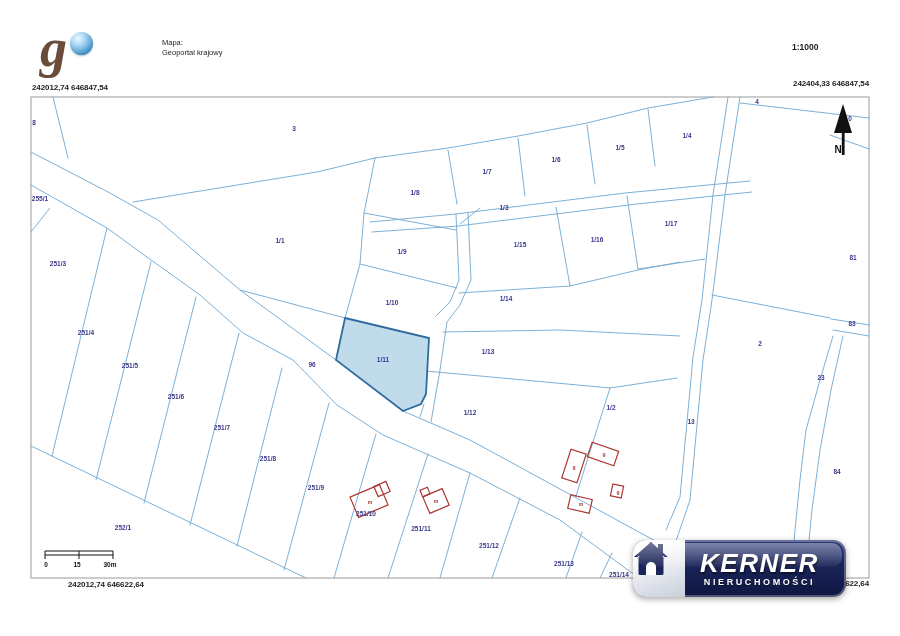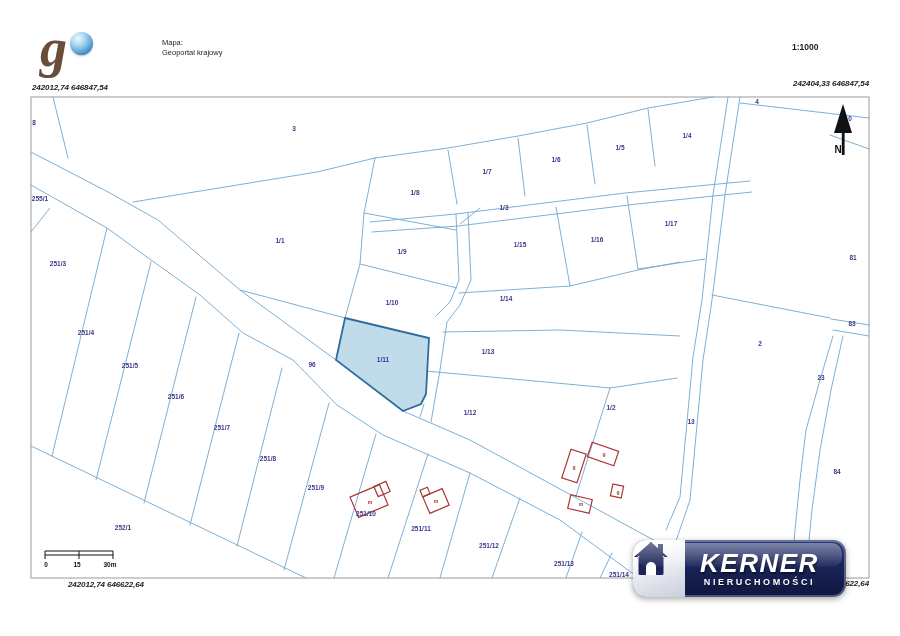--- a/index.html
+++ b/index.html
@@ -8,21 +8,21 @@
   
   .glogo{position:absolute;left:40px;top:24px;width:72px;height:62px;}
   .glogo .gchar{position:absolute;left:0;top:-6px;font-family:"Liberation Serif",serif;font-style:italic;font-weight:bold;font-size:54px;color:#6a4c3b;line-height:60px;}
   .glogo .globe{position:absolute;left:30px;top:8px;width:23px;height:23px;border-radius:50%;
     background:radial-gradient(circle at 35% 28%,#eef8ff 0%,#9fd2ef 35%,#3d8cc4 75%,#1d6296 100%);
     box-shadow:0 1px 2px rgba(0,0,0,.25);}
   .mapsource{position:absolute;left:162px;top:38px;font-size:7.5px;font-weight:normal;color:#1c1c1c;line-height:10px;}
   .scaleratio{position:absolute;right:28px;top:42px;width:80px;font-size:8.5px;font-weight:bold;color:#1c1c1c;}
 
   
-  .coord{position:absolute;font-size:8px;font-weight:bold;color:#222;letter-spacing:-0.1px;white-space:nowrap;font-style:italic;}
+  .coord{position:absolute;font-size:8px;font-weight:bold;color:#222;letter-spacing:-0.1px;white-space:nowrap;}
   .coord.tl{left:32px;top:83px;}
   .coord.tr{right:31px;top:79px;text-align:left;}
   .coord.bl{left:32px;top:580px;padding-left:36px;}
   .coord.br{right:31px;top:579px;}
 
   svg{position:absolute;left:0;top:0;}
   svg text{font-family:"Liberation Sans",sans-serif;}
   .plabel{font-size:6.5px;font-weight:bold;fill:#38388c;text-anchor:middle;}
   .blabel{font-size:5px;font-weight:bold;fill:#a93832;text-anchor:middle;}
   .slabel{font-size:6.5px;fill:#111;text-anchor:middle;font-weight:bold;}

